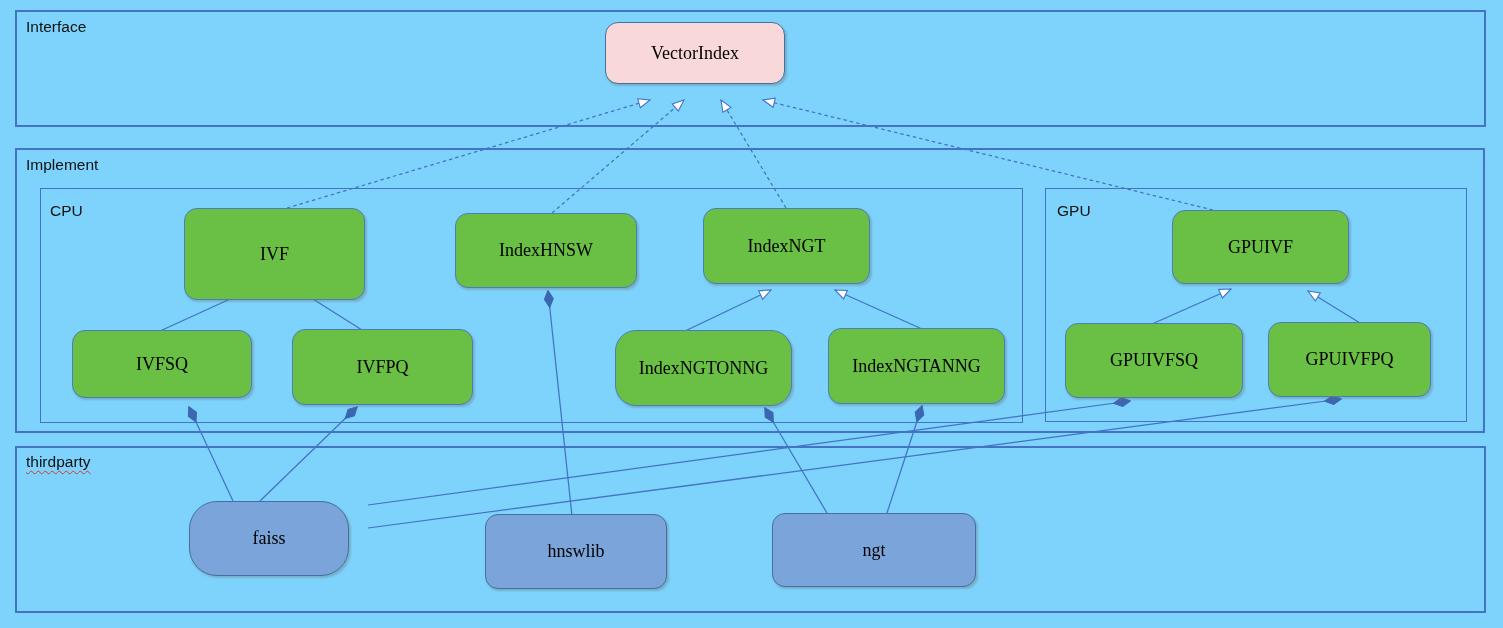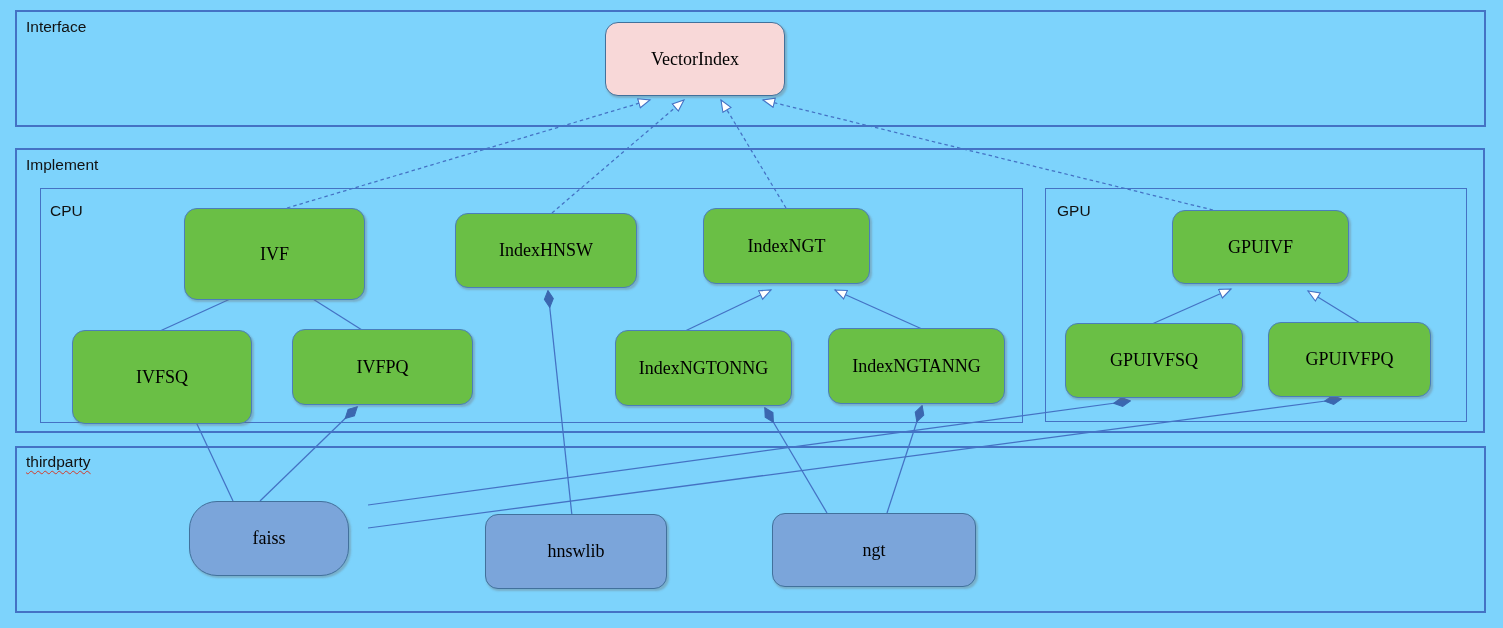--- a/index.html
+++ b/index.html
@@ -72,44 +72,44 @@
 
     <line class="edge" x1="548" y1="291" x2="572" y2="516" marker-start="url(#mDiamond)"></line>
     <line class="edge" x1="189" y1="407" x2="233" y2="501" marker-start="url(#mDiamond)"></line>
     <line class="edge" x1="357" y1="407" x2="260" y2="501" marker-start="url(#mDiamond)"></line>
     <line class="edge" x1="765" y1="408" x2="827" y2="513" marker-start="url(#mDiamond)"></line>
     <line class="edge" x1="922" y1="406" x2="887" y2="513" marker-start="url(#mDiamond)"></line>
     <line class="edge" x1="1130" y1="401" x2="368" y2="505" marker-start="url(#mDiamond)"></line>
     <line class="edge" x1="1341" y1="399" x2="368" y2="528" marker-start="url(#mDiamond)"></line>
   </svg>
 
-  <div class="node node-pink" style="left:605px;top:22px;width:180px;height:74px;">
+  <div class="node node-pink" style="left:605px;top:22px;width:180px;height:62px;">
     <span>VectorIndex</span>
   </div>
 
   <div class="node node-green" style="left:184px;top:208px;width:181px;height:92px;">
     <span>IVF</span>
   </div>
   <div class="node node-green" style="left:455px;top:213px;width:182px;height:75px;">
     <span>IndexHNSW</span>
   </div>
   <div class="node node-green" style="left:703px;top:208px;width:167px;height:76px;">
     <span>IndexNGT</span>
   </div>
   <div class="node node-green" style="left:1172px;top:210px;width:177px;height:74px;">
     <span>GPUIVF</span>
   </div>
 
-  <div class="node node-green" style="left:72px;top:330px;width:180px;height:94px;">
+  <div class="node node-green" style="left:72px;top:330px;width:180px;height:68px;">
     <span>IVFSQ</span>
   </div>
   <div class="node node-green" style="left:292px;top:329px;width:181px;height:76px;">
     <span>IVFPQ</span>
   </div>
-  <div class="node node-green" style="left:615px;top:330px;width:177px;height:76px;">
+  <div class="node node-green" style="left:615px;top:330px;width:177px;height:76px;border-radius:21px;">
     <span>IndexNGTONNG</span>
   </div>
   <div class="node node-green" style="left:1065px;top:323px;width:178px;height:75px;">
     <span>GPUIVFSQ</span>
   </div>
   <div class="node node-green" style="left:828px;top:328px;width:177px;height:76px;">
     <span>IndexNGTANNG</span>
   </div>
   <div class="node node-green" style="left:1268px;top:322px;width:163px;height:75px;align-items:center;">
     <span>GPUIVFPQ</span>

